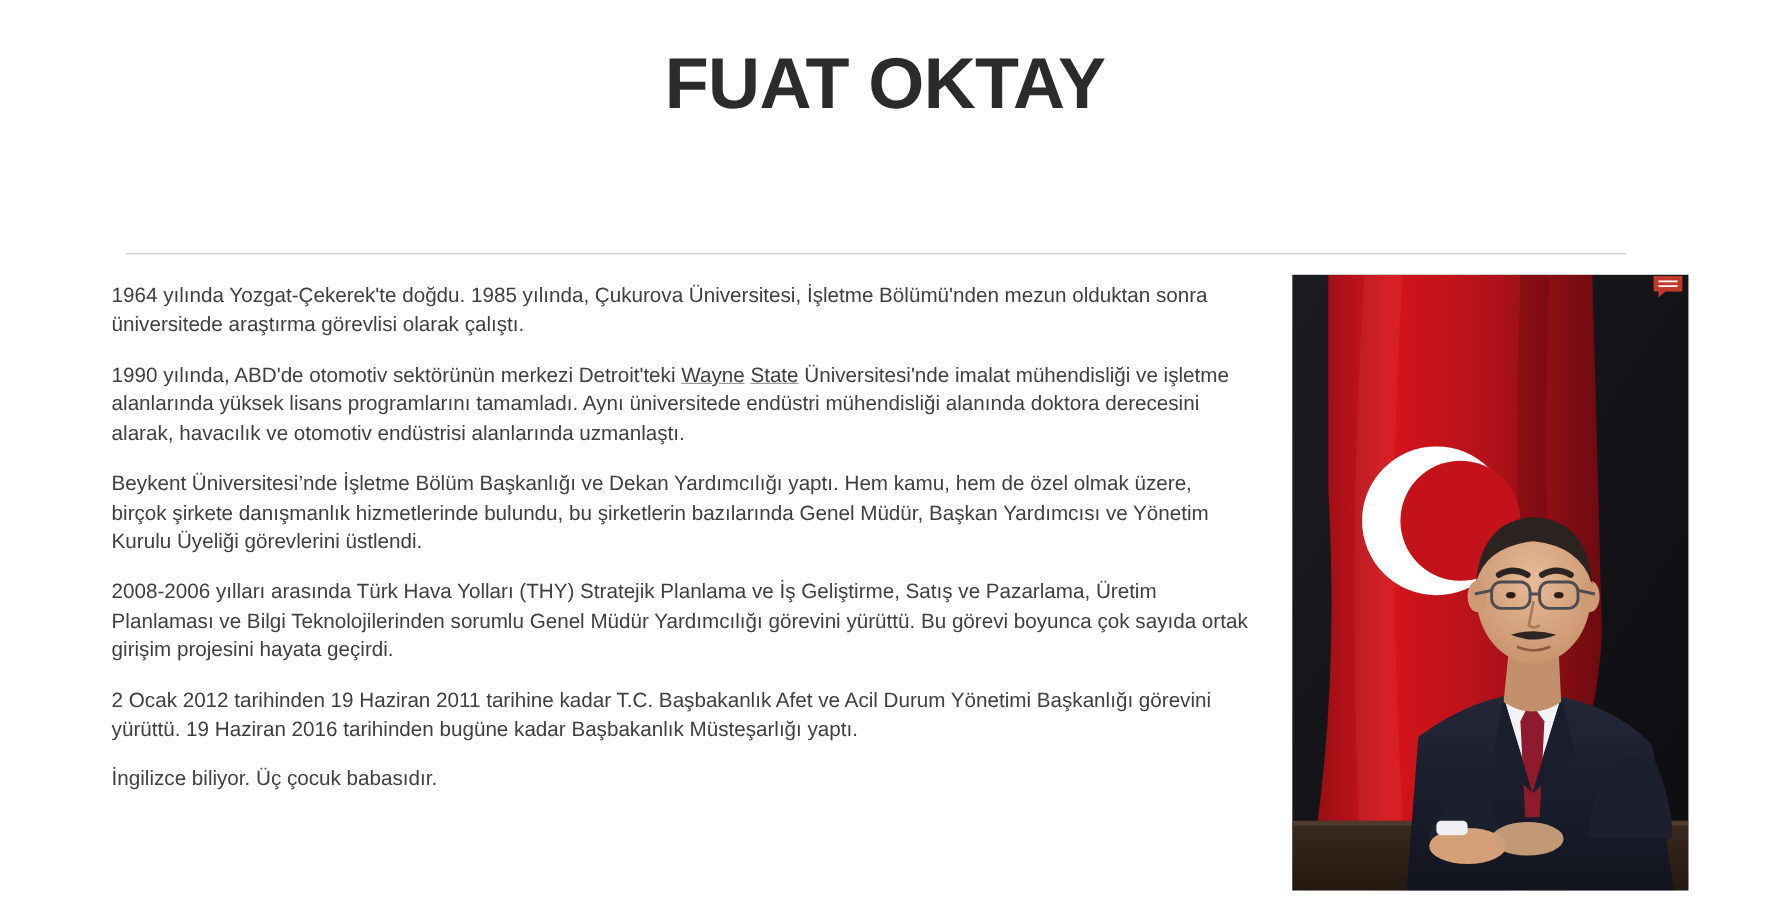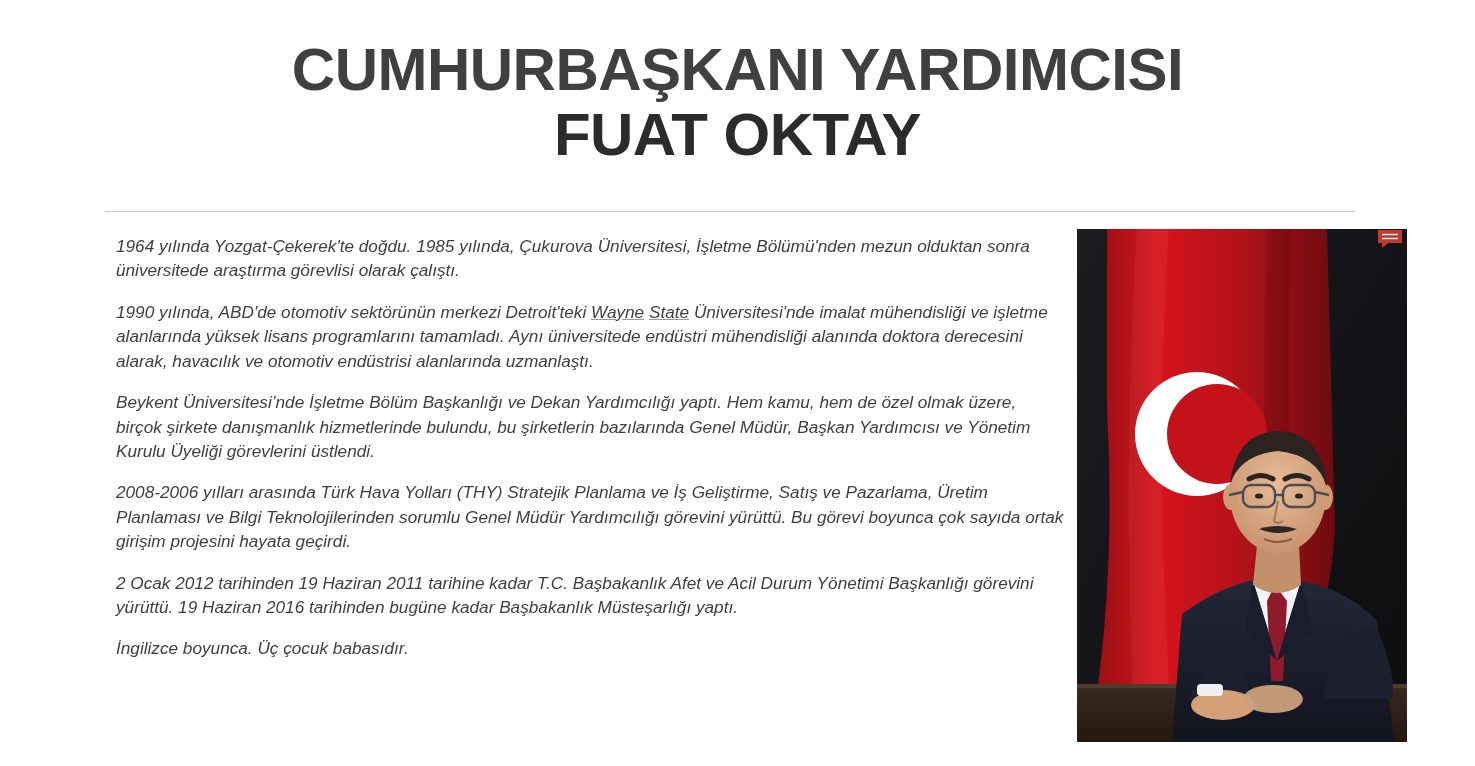--- a/index.html
+++ b/index.html
@@ -46,24 +46,23 @@
     left: 105px;
     top: 211px;
     width: 1250px;
     height: 1px;
     background: #c9c9c9;
   }
 
   
   .body-col {
     position: absolute;
-    left: 116px;
+    left: 93px;
     top: 234px;
     width: 950px;
-    font-style: italic;
   }
   .para {
     font-size: 17.2px;
     line-height: 1.42;
     color: #3f3f3f;
     margin: 0 0 17px 0;
     text-align: left;
   }
   .para:last-child {
     margin-bottom: 0;
@@ -96,33 +95,32 @@
     top: 228px;
     width: 28px;
     height: 22px;
   }
   .comment-marker svg { display: block; }
 </style>
 </head>
 <body>
 
 <div class="title-block">
-  <div class="title-line1">CUMHURBAŞKANI YARDIMCISI</div>
   <div class="title-line2">FUAT OKTAY</div>
 </div>
 
 <div class="title-rule"></div>
 
 <div class="body-col">
   <p class="para">1964 yılında Yozgat-Çekerek'te doğdu. 1985 yılında, Çukurova Üniversitesi, İşletme Bölümü'nden mezun olduktan sonra üniversitede araştırma görevlisi olarak çalıştı.</p>
   <p class="para"><span>1990 yılında, ABD'de otomotiv sektörünün merkezi Detroit'teki <span class="u-underline">Wayne</span> <span class="u-underline">State</span> Üniversitesi'nde imalat mühendisliği ve işletme alanlarında yüksek lisans programlarını tamamladı. Aynı üniversitede endüstri mühendisliği alanında doktora derecesini alarak, havacılık ve otomotiv endüstrisi alanlarında uzmanlaştı.</span></p>
   <p class="para">Beykent Üniversitesi’nde İşletme Bölüm Başkanlığı ve Dekan Yardımcılığı yaptı. Hem kamu, hem de özel olmak üzere, birçok şirkete danışmanlık hizmetlerinde bulundu, bu şirketlerin bazılarında Genel Müdür, Başkan Yardımcısı ve Yönetim Kurulu Üyeliği görevlerini üstlendi.</p>
   <p class="para">2008-2006 yılları arasında Türk Hava Yolları (THY) Stratejik Planlama ve İş Geliştirme, Satış ve Pazarlama, Üretim Planlaması ve Bilgi Teknolojilerinden sorumlu Genel Müdür Yardımcılığı görevini yürüttü. Bu görevi boyunca çok sayıda ortak girişim projesini hayata geçirdi.</p>
   <p class="para">2 Ocak 2012 tarihinden 19 Haziran 2011 tarihine kadar T.C. Başbakanlık Afet ve Acil Durum Yönetimi Başkanlığı görevini yürüttü. 19 Haziran 2016 tarihinden bugüne kadar Başbakanlık Müsteşarlığı yaptı.</p>
-  <p class="para">İngilizce boyunca. Üç çocuk babasıdır.</p>
+  <p class="para">İngilizce biliyor. Üç çocuk babasıdır.</p>
 </div>
 
 <div class="photo-frame">
   <svg class="photo-svg" viewBox="0 0 330 513" preserveAspectRatio="xMidYMid slice">
     <defs>
       <linearGradient id="bgGrad" x1="0" y1="0" x2="1" y2="1">
         <stop offset="0%" stop-color="#1c1c20"></stop>
         <stop offset="100%" stop-color="#0d0d10"></stop>
       </linearGradient>
       <linearGradient id="flagGrad" x1="0" y1="0" x2="1" y2="0">

